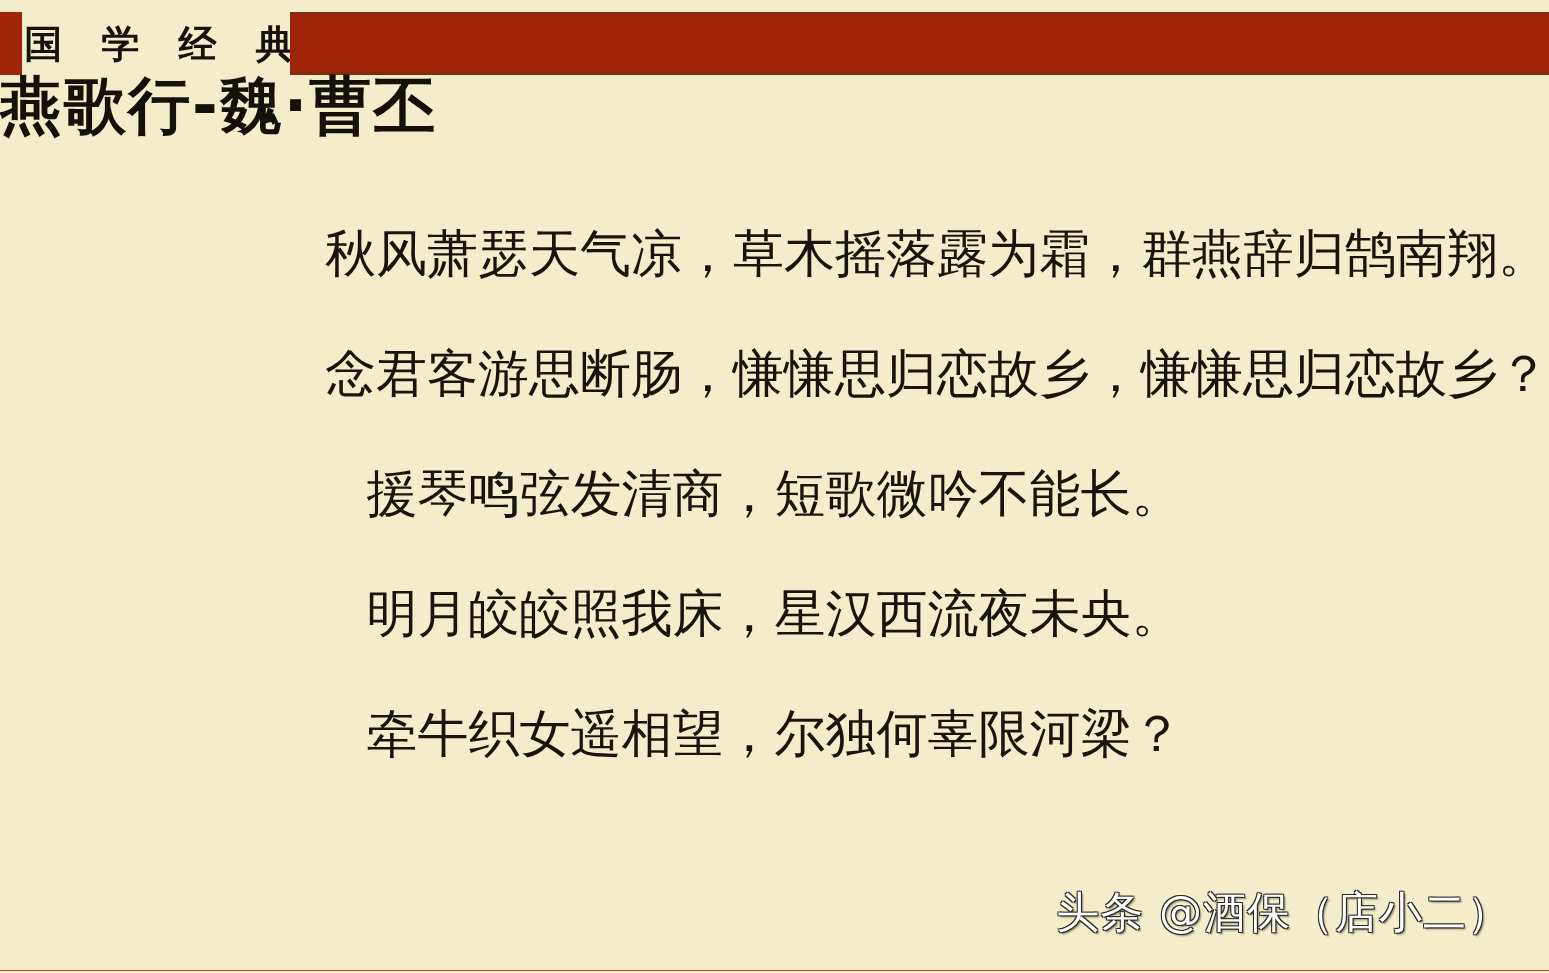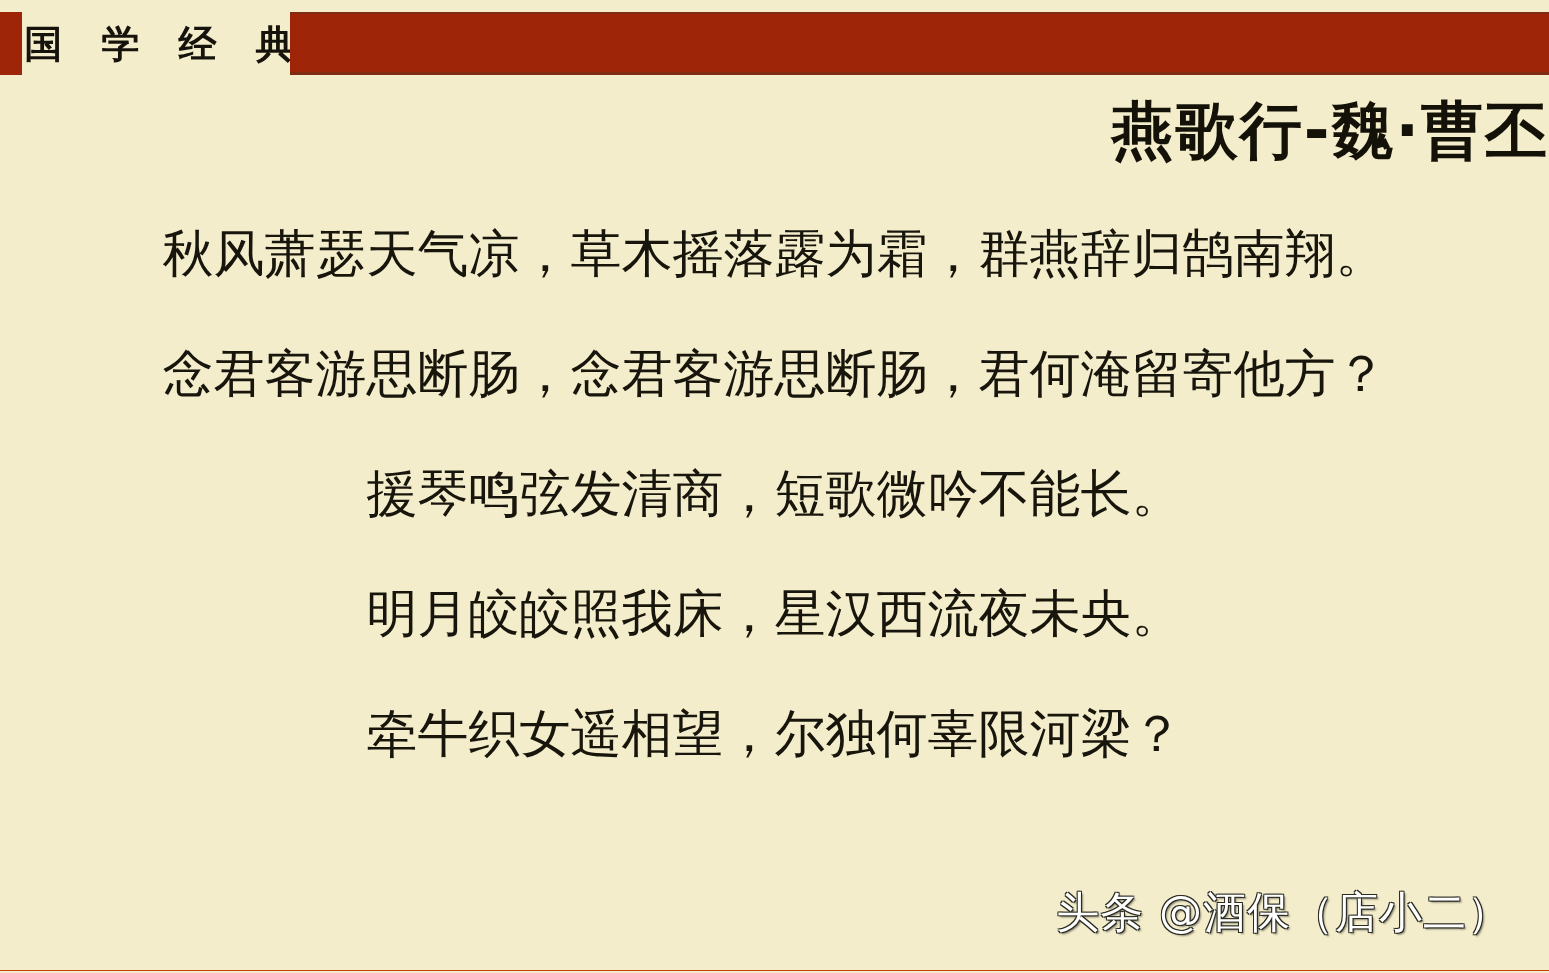--- a/index.html
+++ b/index.html
@@ -69,23 +69,23 @@
     background: #9e2508;
     border-top: 2px solid #7e2c13;
     border-bottom: 3px solid #7e2c13;
     box-sizing: border-box;
   }
 
   
   .poem-title {
     position: absolute;
     left: 0;
-    top: 97px;
+    top: 72px;
     width: 1549px;
-    text-align: right;
+    text-align: left;
     font-size: 62px;
     font-weight: 700;
     color: #141208;
     letter-spacing: 2px;
     line-height: 1.1;
     white-space: nowrap;
   }
 
   .poem-body {
     position: absolute;
@@ -100,20 +100,21 @@
     color: #17150c;
     font-size: 51px;
     font-weight: 500;
     line-height: 1.12;
     letter-spacing: 0px;
     white-space: nowrap;
     margin-bottom: 63px;
   }
   .poem-line.wide {
     font-size: 51px;
+    text-align: right;
   }
   .poem-line.narrow {
     font-size: 51px;
     text-align: center;
   }
   .poem-line:last-child { margin-bottom: 0; }
 
   
   .watermark {
     position: absolute;
@@ -140,21 +141,21 @@
   <div class="header-banner">
     <div class="banner-left-block"></div>
     <div class="banner-label">国 学 经 典</div>
     <div class="banner-bar"></div>
   </div>
 
   <div class="poem-title">燕歌行-魏·曹丕</div>
 
   <div class="poem-body">
     <div class="poem-line wide">秋风萧瑟天气凉，草木摇落露为霜，群燕辞归鹄南翔。</div>
-    <div class="poem-line wide">念君客游思断肠，念君客游思断肠，君何淹留寄他方？</div>
+    <div class="poem-line wide">念君客游思断肠，慊慊思归恋故乡，慊慊思归恋故乡？</div>
     <div class="poem-line narrow">援琴鸣弦发清商，短歌微吟不能长。</div>
     <div class="poem-line narrow">明月皎皎照我床，星汉西流夜未央。</div>
     <div class="poem-line narrow">牵牛织女遥相望，尔独何辜限河梁？</div>
   </div>
 
   <div class="watermark">头条 @酒保（店小二）</div>
 
 </div>
 
 </body></html>

